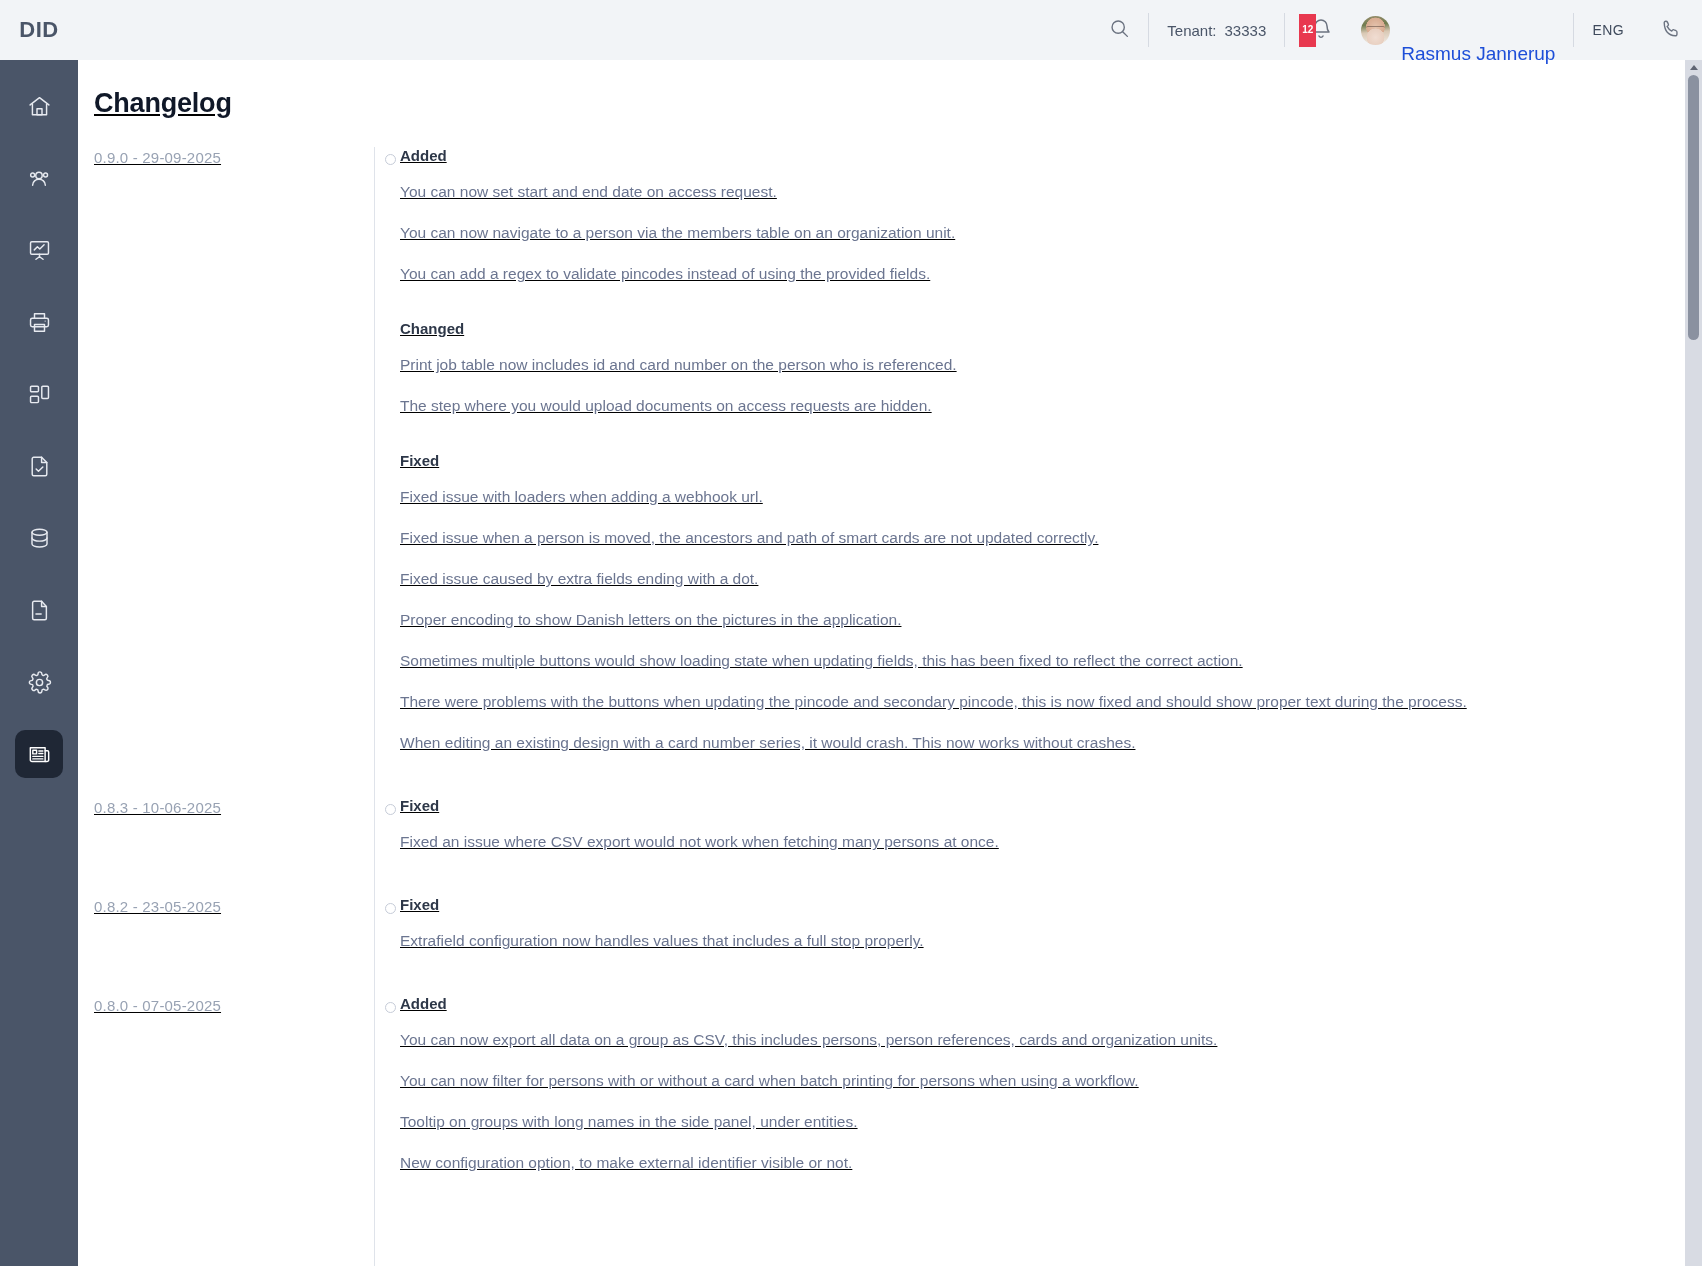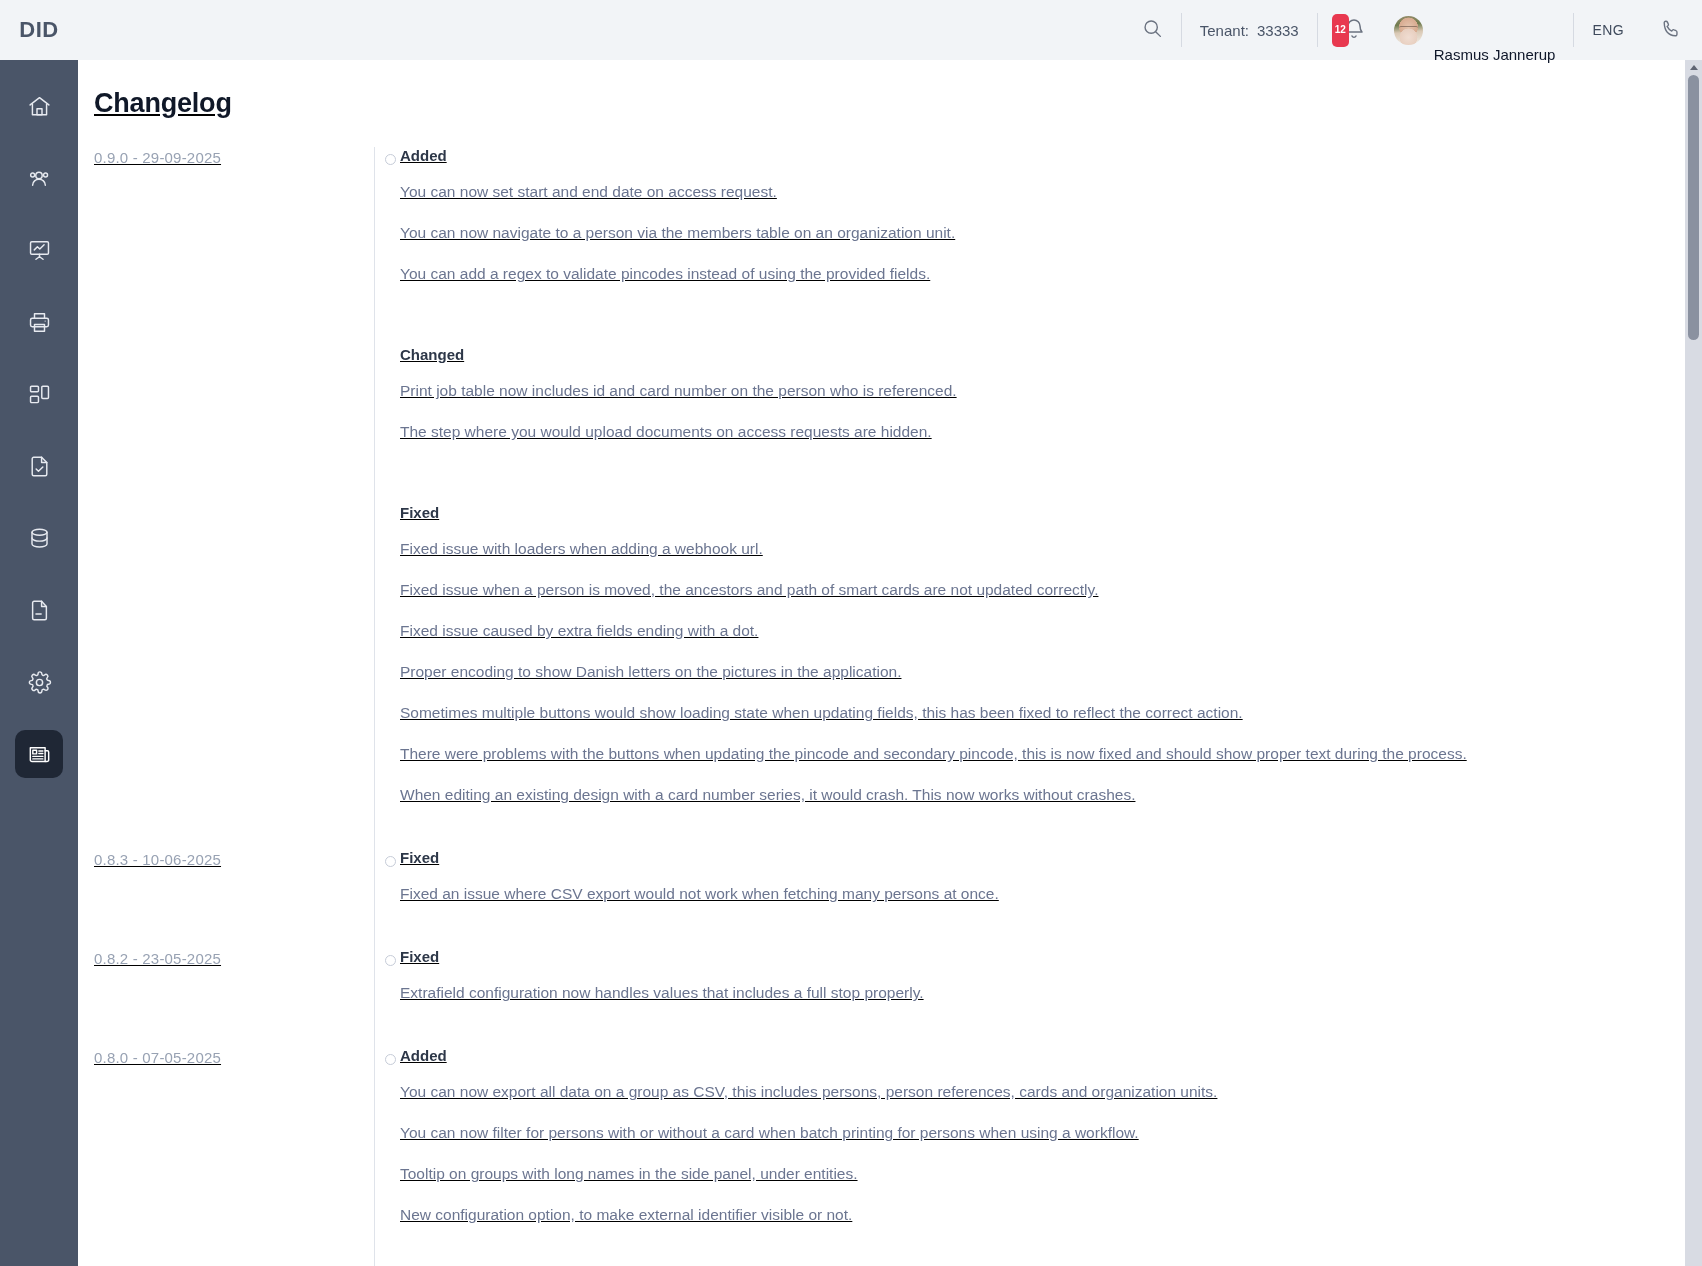--- a/index.html
+++ b/index.html
@@ -73,21 +73,21 @@
     position: absolute;
     top: -3px;
     left: -4px;
     background: #e8384f;
     color: #fff;
     font-size: 10px;
     font-weight: 700;
     line-height: 1;
     min-width: 17px;
     height: 33px;
-    border-radius: 5px;
+    border-radius: 0;
     display: flex;
     align-items: center;
     justify-content: center;
     padding: 12px 3px;
   }
 
   .avatar {
     width: 29px;
     height: 29px;
     border-radius: 50%;
@@ -101,21 +101,21 @@
     flex: 0 0 auto;
   }
   .avatar::after {
     content: "";
     position: absolute;
     left: 5px; top: 10px;
     width: 19px; height: 4px;
     border-top: 1.5px solid rgba(90,70,60,.55);
     border-radius: 2px;
   }
-  .username { color: #0f172a; font-size: 15px; margin-top: 48px; }
+  .username { color: #1d4ed8; font-size: 19px; margin-top: 48px; }
   .lang { color: #3f4a5c; font-size: 14px; letter-spacing: .4px; }
 
   .icon-btn {
     display: flex;
     align-items: center;
     justify-content: center;
     cursor: pointer;
   }
 
   
@@ -210,21 +210,21 @@
     padding-bottom: 6px;
     max-width: 1180px;
   }
 
   .sec-title {
     font-size: 15px;
     font-weight: 700;
     color: #2d3748;
     margin: 0 0 16px 0;
   }
-  .release-body .group + .group { margin-top: 60px; }
+  .release-body .group + .group { margin-top: 34px; }
   .entry {
     font-size: 15.5px;
     color: #6b7590;
     line-height: 1.55;
     margin-bottom: 17px;
   }
   .entry:last-child { margin-bottom: 0; }
   .group { margin-bottom: 0; }
   .release + .release { margin-top: 36px; }
 

